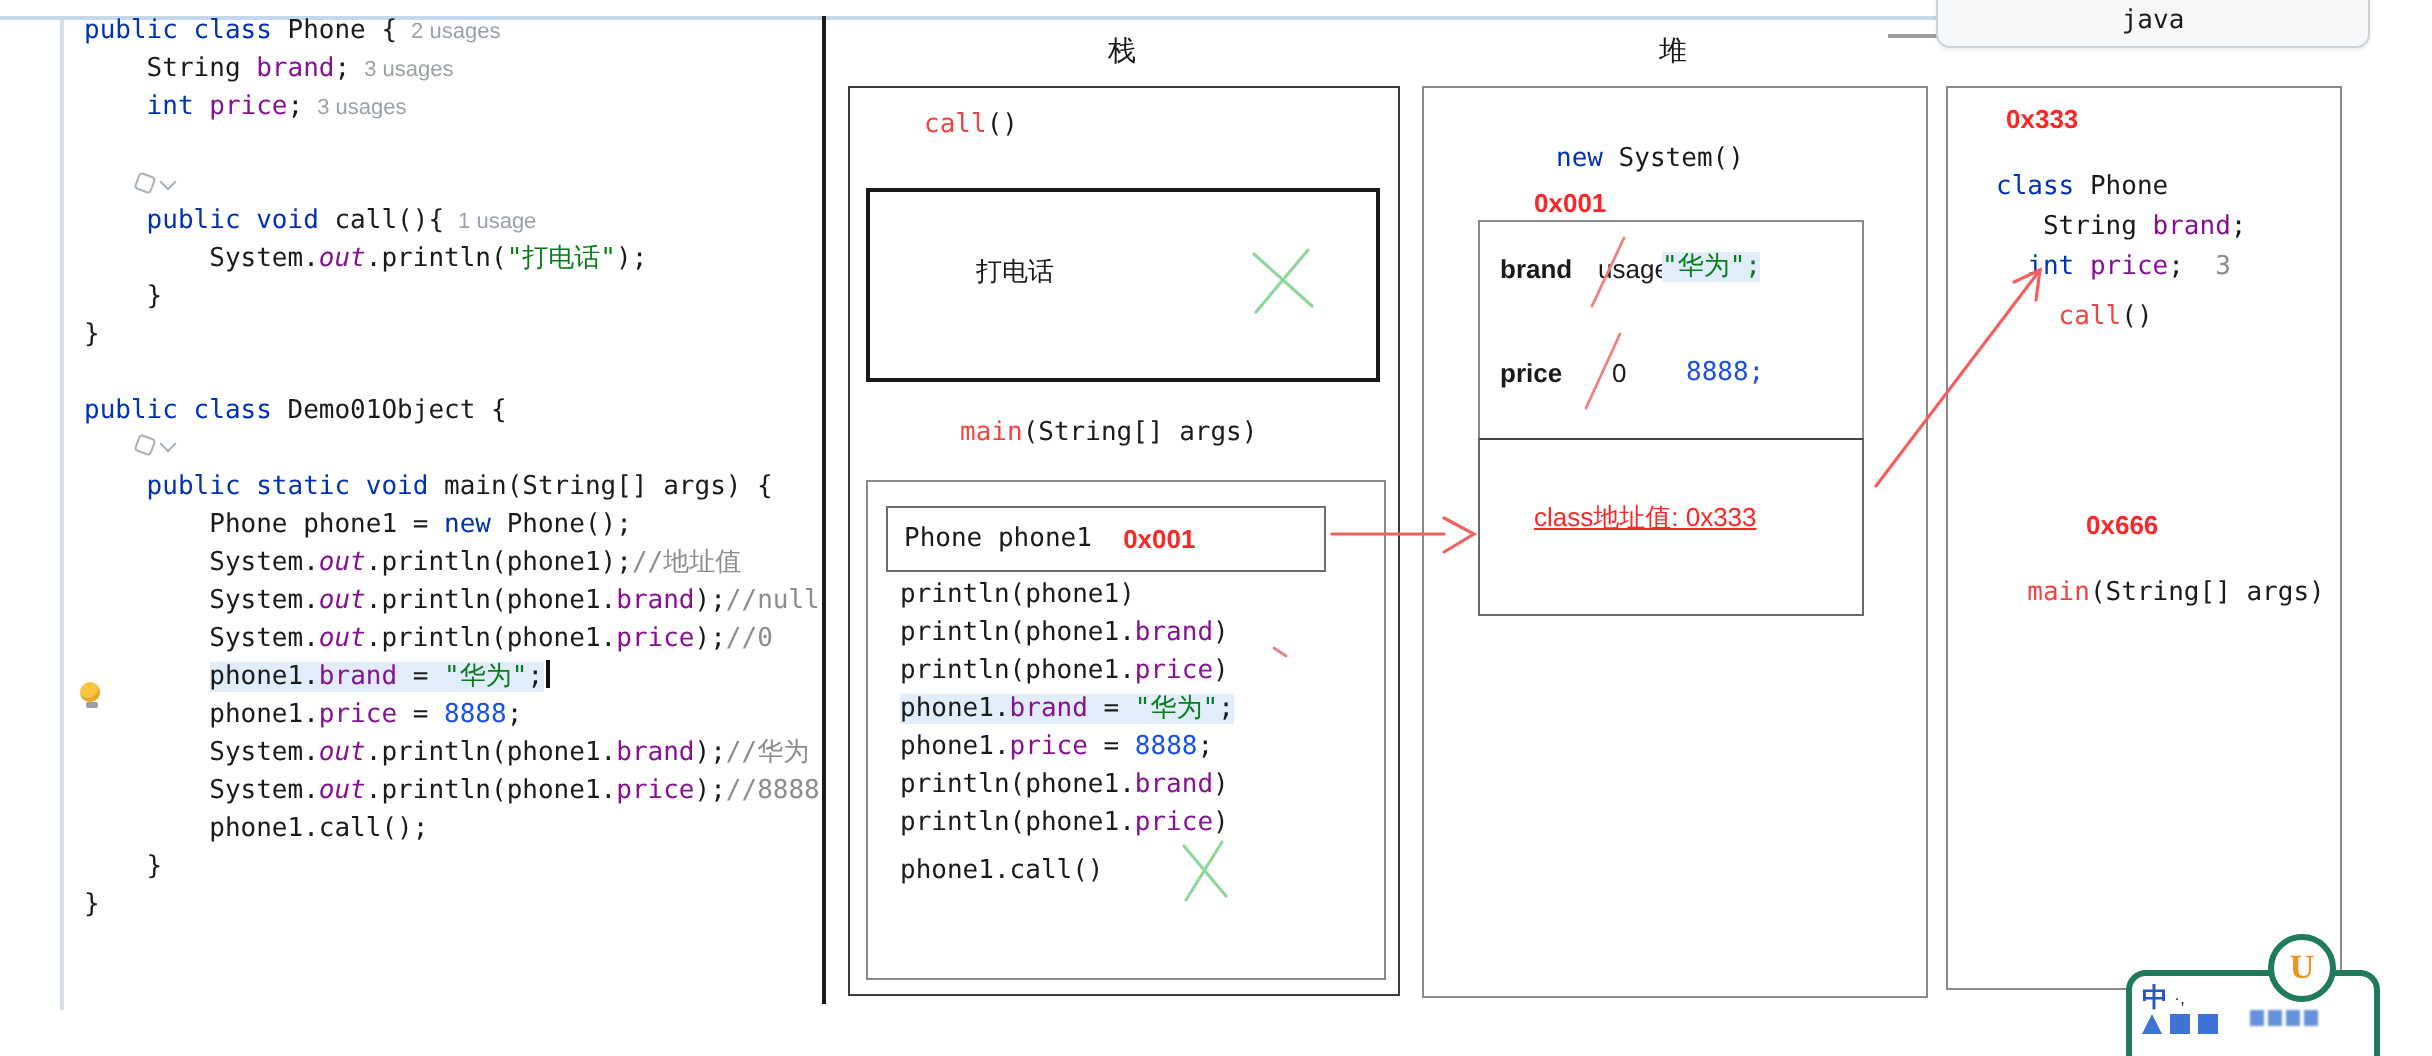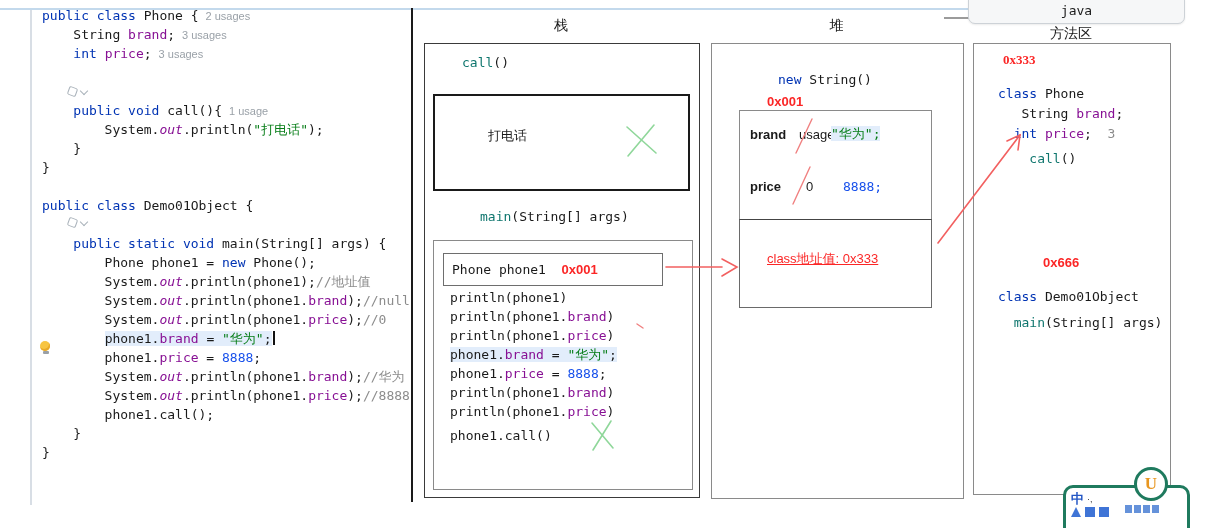--- a/index.html
+++ b/index.html
@@ -11,21 +11,21 @@
   .code{font:13px/19px "DejaVu Sans Mono","Liberation Mono",monospace;white-space:pre;}
   .code-line{min-height:19px;white-space:pre;}
   .gap{margin-top:5px;}
   .sg-kw{color:#0033b3;}
   .sg-pl{color:#1a1a1a;}
   .sg-field{color:#871094;}
   .sg-str{color:#067d17;}
   .sg-num{color:#1750eb;}
   .sg-cm{color:#8c8c8c;}
   .sg-out{color:#871094;font-style:italic;}
-  .sg-wb{color:#0f766e;}
+  .sg-wb{color:#ef4444;}
   .sg-addr{color:#fb2626;font-family:"Liberation Sans",sans-serif;font-weight:700;}
   .sg-hint{color:#9aa1a8;font:11px "Liberation Sans",sans-serif;margin-left:7px;}
   .bg{background:#e2edfb;}
   .caret{display:inline-block;width:2px;height:14px;background:#111;vertical-align:-2px;margin-left:1px;}
 
   
   .top-blue-line{left:0;top:8px;width:970px;height:2px;background:#c3d9ec;}
   .tab-stub-line{left:944px;top:17px;width:25px;height:2px;background:#9b9b9b;}
   .gutter-line{left:30px;top:10px;width:2px;height:495px;background:#d8dee5;}
   .editor{left:42px;top:6px;}
@@ -110,39 +110,38 @@
   <div class="abs code" style="left:462px;top:53px;"><span class="sg-wb">call</span><span class="sg-pl">()</span></div>
   <div class="abs call-box"></div>
   <div class="abs" style="left:488px;top:127px;font:13px 'Liberation Sans',sans-serif;">打电话</div>
   <div class="abs code" style="left:480px;top:207px;"><span class="sg-wb">main</span><span class="sg-pl">(String[] args)</span></div>
   <div class="abs main-box"></div>
   <div class="abs var-box code"><span class="sg-pl">Phone phone1  </span><span class="sg-addr">0x001</span></div>
   <div class="abs frame-code code"><div class="code-line"><span class="sg-pl">println(phone1)</span></div><div class="code-line"><span class="sg-pl">println(phone1.</span><span class="sg-field">brand</span><span class="sg-pl">)</span></div><div class="code-line"><span class="sg-pl">println(phone1.</span><span class="sg-field">price</span><span class="sg-pl">)</span></div><div class="code-line"><span class="sg-pl bg">phone1.</span><span class="sg-field bg">brand</span><span class="sg-pl bg"> = </span><span class="sg-str bg">"华为"</span><span class="sg-pl bg">;</span></div><div class="code-line"><span class="sg-pl">phone1.</span><span class="sg-field">price</span><span class="sg-pl"> = </span><span class="sg-num">8888</span><span class="sg-pl">;</span></div><div class="code-line"><span class="sg-pl">println(phone1.</span><span class="sg-field">brand</span><span class="sg-pl">)</span></div><div class="code-line"><span class="sg-pl">println(phone1.</span><span class="sg-field">price</span><span class="sg-pl">)</span></div><div class="code-line gap"><span class="sg-pl">phone1.call()</span></div></div>
 
   <div class="abs wb-title" style="left:711px;top:17px;width:251px;">堆</div>
   <div class="abs heap-panel"></div>
-  <div class="abs code" style="left:778px;top:70px;"><span class="sg-kw">new</span><span class="sg-pl"> String()</span></div>
+  <div class="abs code" style="left:778px;top:70px;"><span class="sg-kw">new</span><span class="sg-pl"> System()</span></div>
   <div class="abs red-sans" style="left:767px;top:94px;">0x001</div>
   <div class="abs obj-box"></div>
   <div class="abs cls-box"></div>
   <span class="abs hname" style="left:750px;top:127px;">brand</span>
   <span class="abs hold" style="left:799px;top:127px;">usage</span>
   <span class="abs code" style="left:831px;top:124px;"><span class="sg-str bg">"华为";</span></span>
   <span class="abs hname" style="left:750px;top:179px;">price</span>
   <span class="abs hold" style="left:806px;top:179px;">0</span>
   <span class="abs code" style="left:843px;top:177px;"><span class="sg-num">8888;</span></span>
   <div class="abs red-label" style="left:767px;top:250px;text-decoration:underline;">class地址值: 0x333</div>
 
   <div class="abs java-tab">java</div>
-  <div class="abs wb-title" style="left:973px;top:25px;width:196px;">方法区</div>
   <div class="abs ma-panel"></div>
-  <div class="abs red-sans" style="left:1003px;top:52px;font-family:Liberation Serif, serif;">0x333</div>
+  <div class="abs red-sans" style="left:1003px;top:52px;">0x333</div>
   <div class="abs code" style="left:998px;top:84px;line-height:20px;"><div class="code-line"><span class="sg-kw">class</span><span class="sg-pl"> Phone</span></div><div class="code-line"><span class="sg-pl">   String </span><span class="sg-field">brand</span><span class="sg-pl">;</span></div><div class="code-line"><span class="sg-kw">  int </span><span class="sg-field">price</span><span class="sg-pl">;</span><span class="sg-cm">  3</span></div><div class="code-line gap"><span class="sg-wb">    call</span><span class="sg-pl">()</span></div></div>
   <div class="abs red-sans" style="left:1043px;top:255px;">0x666</div>
-  <div class="abs code" style="left:998px;top:284px;line-height:26px;"><div class="code-line"><span class="sg-kw">class</span><span class="sg-pl"> Demo01Object</span></div><div class="code-line"><span class="sg-pl">  </span><span class="sg-wb">main</span><span class="sg-pl">(String[] args)</span></div></div>
+  <div class="abs code" style="left:998px;top:284px;line-height:26px;"><div class="code-line"><span class="sg-pl">  </span><span class="sg-wb">main</span><span class="sg-pl">(String[] args)</span></div></div>
 
   <svg class="abs overlay" width="1216" height="528" viewBox="0 0 1216 528">
     <g fill="none" stroke="#f26060" stroke-width="1.6" stroke-linecap="round">
       <path d="M666,267 L722,267"></path>
       <path d="M722,259 L737,267 L722,276"></path>
       <path d="M938,243 L1020,135"></path>
       <path d="M1007,141 L1020,135 L1018,150"></path>
     </g>
     <g fill="none" stroke="#f08080" stroke-width="1.4" stroke-linecap="round">
       <path d="M812,119 L796,153"></path>

